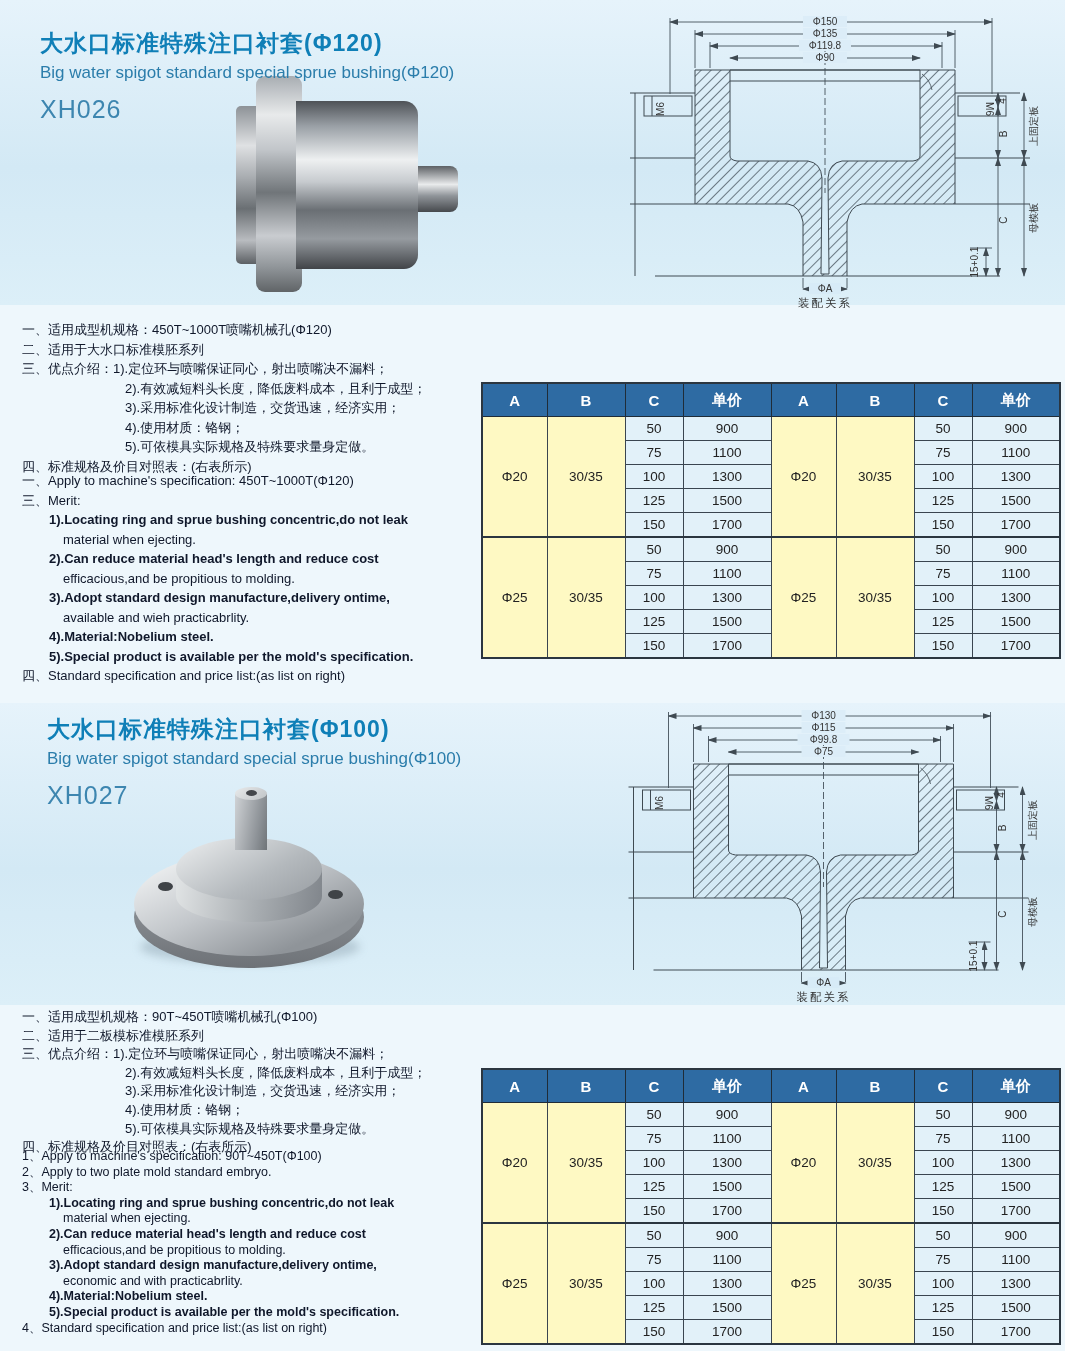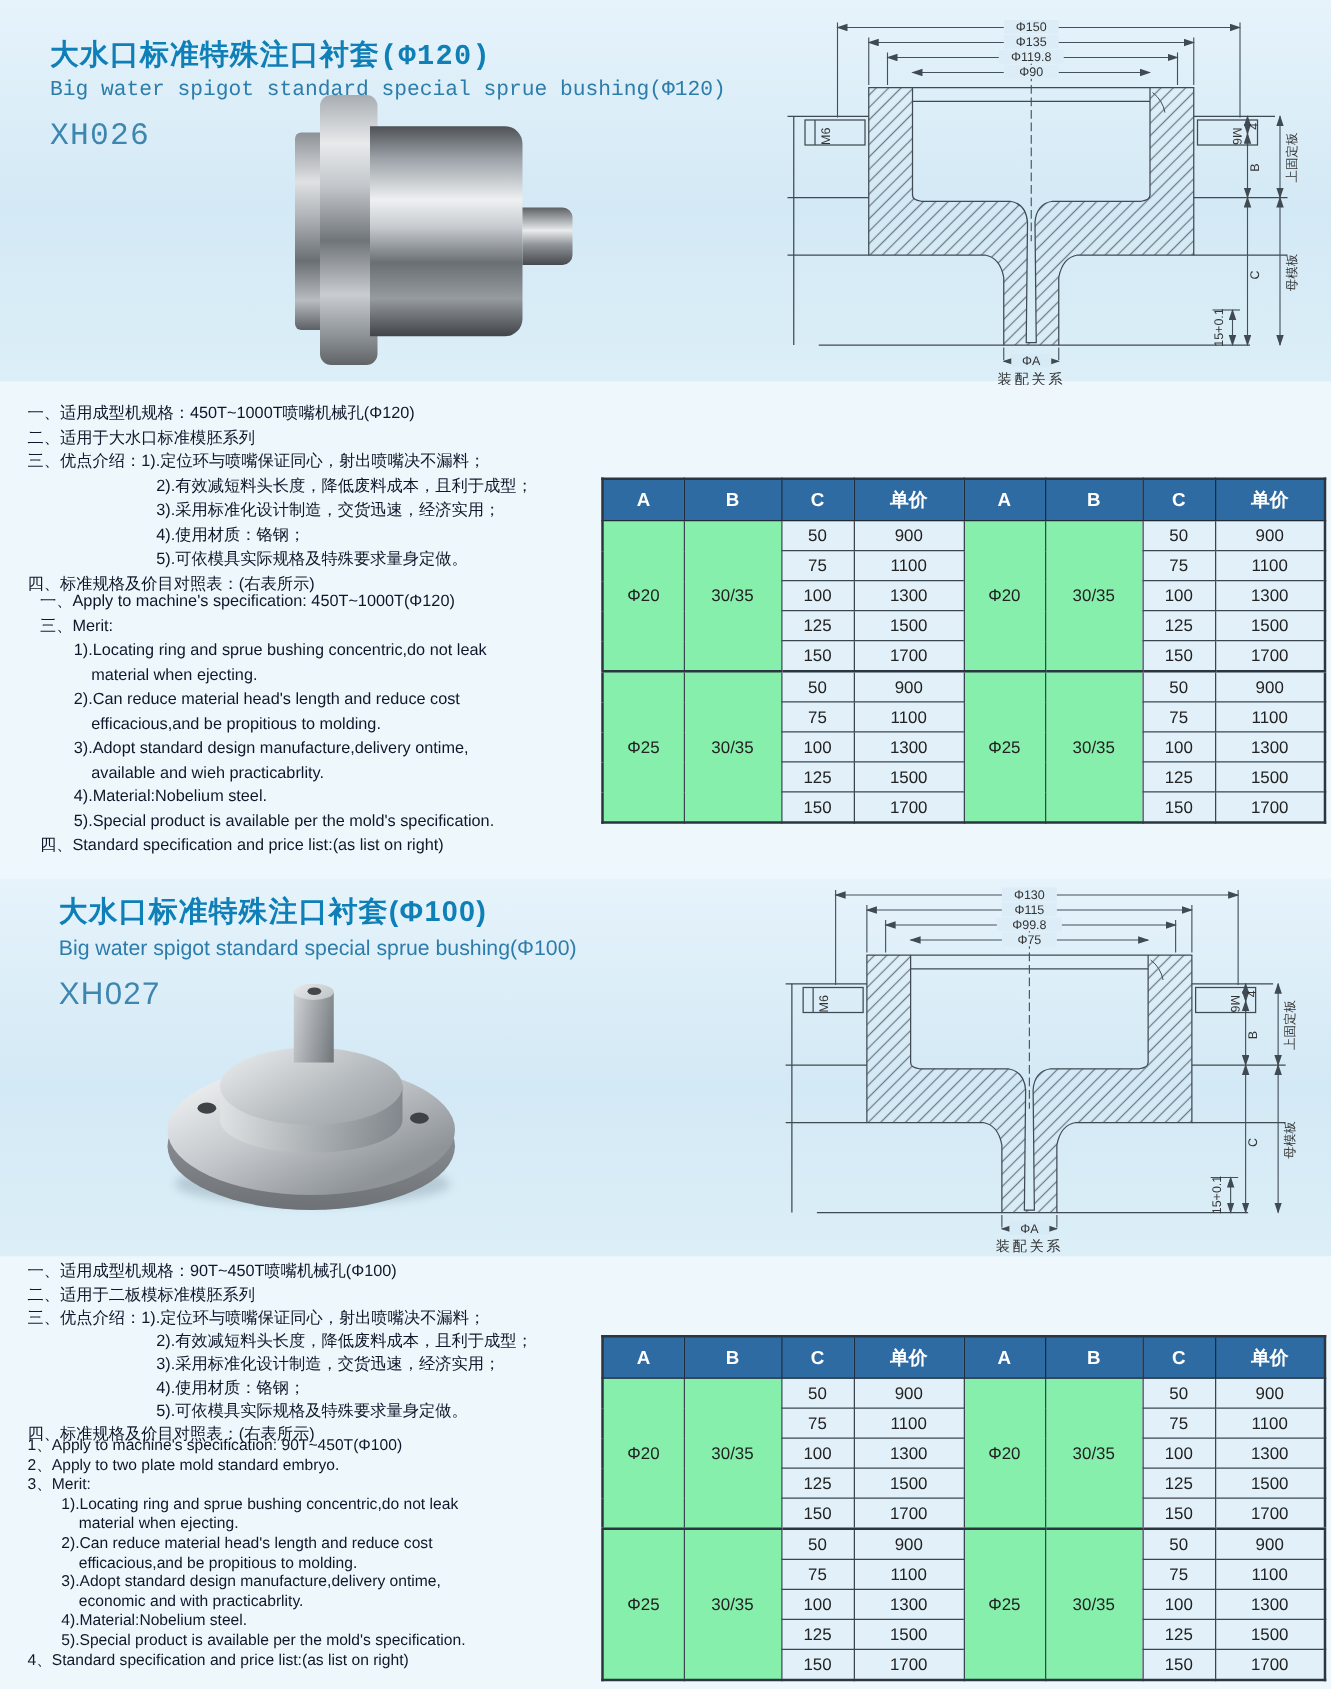--- a/index.html
+++ b/index.html
@@ -11,32 +11,32 @@
   #band2{top:703px;height:302px;}
 
   .title-block{position:absolute;z-index:3;}
   .title-zh{font-size:23px;font-weight:bold;color:#0f7fb7;letter-spacing:1px;}
   .title-en{font-size:17px;color:#2b7dab;margin-top:4px;}
   .code{font-size:25px;color:#3d86b0;margin-top:12px;letter-spacing:1px;}
 
   .notes{position:absolute;font-size:13px;color:#0f172a;white-space:nowrap;}
   .notes div{height:19.5px;line-height:19.5px;}
   .notes.zh .lvl1{padding-left:103px;}
-  .notes.en .lvl1{padding-left:27px;}
+  .notes.en .lvl1{padding-left:27px;font-weight:bold;}
   .notes.en .lvl2{padding-left:41px;}
   .notes.tight div{height:15.6px;line-height:15.6px;font-size:12.5px;}
   .notes.tight2 div{height:18.6px;line-height:18.6px;}
 
   .table-slot{position:absolute;}
   .price-table{border-collapse:collapse;table-layout:fixed;border:2px solid #2b3640;}
   .price-table th{background:#2e6ba3;color:#ffffff;font-weight:bold;font-size:15px;
                   border:1px solid #1f2c38;height:30px;}
   .price-table td{border:1px solid #3a4550;font-size:13.5px;color:#222;
                   text-align:center;height:21px;background:#e2f1f9;}
-  .price-table td.merged{background:#86efac;}
+  .price-table td.merged{background:#fef9c3;}
   .price-table tr.group-break td{border-top:2px solid #2b3640;}
 
   .photo{position:absolute;z-index:2;}
   .photo div{position:absolute;}
   
   #photo1 .neck{left:4px;top:30px;width:28px;height:158px;border-radius:5px;
     background:linear-gradient(180deg,#8d9297,#dfe1e3 25%,#a9adb1 45%,#6a6f73 65%,#b9bcc0 85%,#5c6064);}
   #photo1 .flange{left:24px;top:0;width:46px;height:216px;border-radius:9px;
     background:linear-gradient(180deg,#a8adb2 0%,#e8eaeb 18%,#c2c6ca 34%,#707579 54%,#c9ccd0 74%,#8e9397 89%,#606467 100%);}
   #photo1 .body{left:64px;top:25px;width:122px;height:168px;border-radius:0 14px 14px 0;
@@ -68,21 +68,21 @@
   .dim-text{font-size:10px;fill:#333;}
   .cap-text{font-size:11.5px;fill:#333;letter-spacing:2px;}
 </style>
 </head>
 <body>
 
 <div class="page">
 
   <div class="band" id="band1"></div>
 
-  <div class="title-block" id="title1" style="left:40px;top:28px;font-family:Liberation Mono, monospace;">
+  <div class="title-block" id="title1" style="left:40px;top:28px;">
     <div class="title-zh">大水口标准特殊注口衬套(Φ120)</div>
     <div class="title-en">Big water spigot standard special sprue bushing(Φ120)</div>
     <div class="code">XH026</div>
   </div>
 
   <div class="photo" id="photo1" style="left:232px;top:76px;width:230px;height:218px;">
     <div class="neck"></div>
     <div class="flange"></div>
     <div class="body"></div>
     <div class="shaft"></div>
@@ -167,21 +167,21 @@
   <div class="notes zh" style="left:22px;top:320px;">
       <div class="lvl0">一、适用成型机规格：450T~1000T喷嘴机械孔(Φ120)</div>
       <div class="lvl0">二、适用于大水口标准模胚系列</div>
       <div class="lvl0">三、优点介绍：1).定位环与喷嘴保证同心，射出喷嘴决不漏料；</div>
       <div class="lvl1">2).有效减短料头长度，降低废料成本，且利于成型；</div>
       <div class="lvl1">3).采用标准化设计制造，交货迅速，经济实用；</div>
       <div class="lvl1">4).使用材质：铬钢；</div>
       <div class="lvl1">5).可依模具实际规格及特殊要求量身定做。</div>
       <div class="lvl0">四、标准规格及价目对照表：(右表所示)</div>
     </div>
-  <div class="notes en" style="left:22px;top:471px;margin-left:10px;">
+  <div class="notes en" style="left:22px;top:471px;">
       <div class="lvl0">一、Apply to machine's specification: 450T~1000T(Φ120)</div>
       <div class="lvl0">三、Merit:</div>
       <div class="lvl1">1).Locating ring and sprue bushing concentric,do not leak</div>
       <div class="lvl2">material when ejecting.</div>
       <div class="lvl1">2).Can reduce material head's length and reduce cost</div>
       <div class="lvl2">efficacious,and be propitious to molding.</div>
       <div class="lvl1">3).Adopt standard design manufacture,delivery ontime,</div>
       <div class="lvl2">available and wieh practicabrlity.</div>
       <div class="lvl1">4).Material:Nobelium steel.</div>
       <div class="lvl1">5).Special product is available per the mold's specification.</div>

